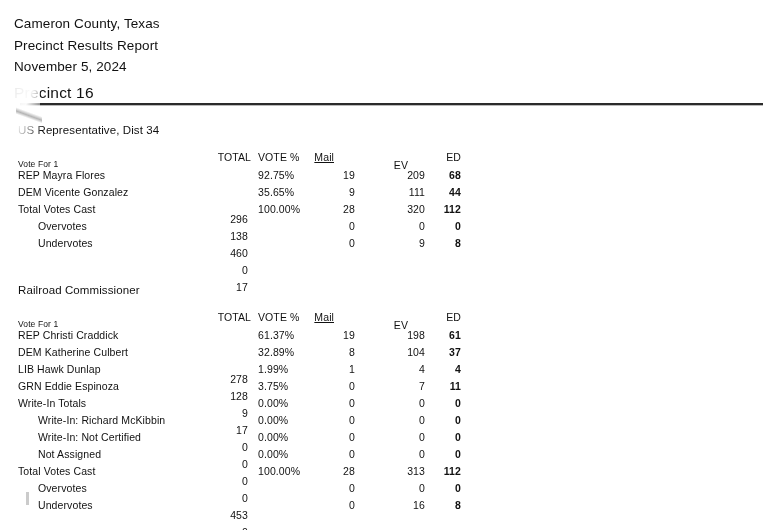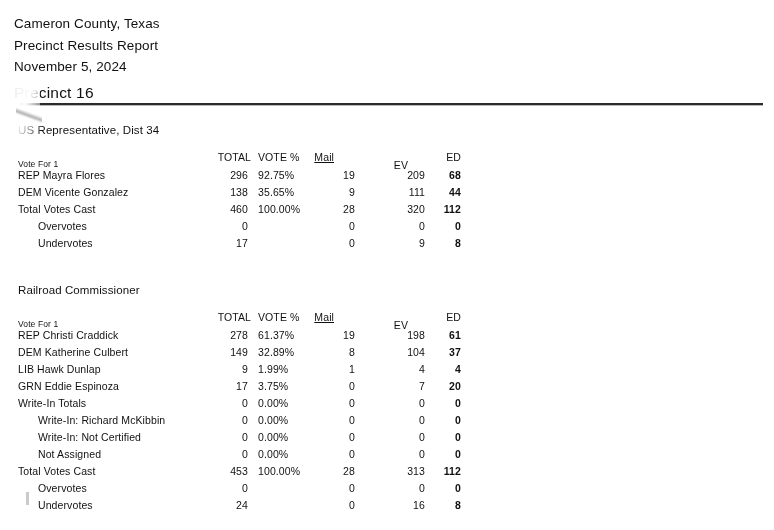--- a/index.html
+++ b/index.html
@@ -132,21 +132,21 @@
   .row .label.indent-0 { left: 18px; text-align: center; }
   .row .label.indent-1 { left: 38px; }
 
   .cell {
     position: absolute;
     top: 0;
     font-size: 10.5px;
     white-space: nowrap;
   }
   
-  .c-total  { right: 526px; }   
+  .c-total  { right: 526px; margin-top: 44px; }   
   .c-mail   { right: 419px; }   
   .c-ev     { right: 349px; }   
   .c-ed     { right: 313px; font-weight: bold; }   
   
   .c-pct    { left: 258px; }
 
   
   .h-total { right: 523px; }
   .h-pct   { left: 258px; }
   .h-mail  { right: 440px; text-decoration: underline; }
@@ -282,41 +282,41 @@
         <div class="row" style="top: 45px;">
           <div class="label indent-0">REP Christi Craddick</div>
           <div class="cell c-total">278</div>
           <div class="cell c-pct">61.37%</div>
           <div class="cell c-mail">19</div>
           <div class="cell c-ev">198</div>
           <div class="cell c-ed">61</div>
         </div>
         <div class="row" style="top: 62px;">
           <div class="label indent-0">DEM Katherine Culbert</div>
-          <div class="cell c-total">149</div>
+          <div class="cell c-total">128</div>
           <div class="cell c-pct">32.89%</div>
           <div class="cell c-mail">8</div>
           <div class="cell c-ev">104</div>
           <div class="cell c-ed">37</div>
         </div>
         <div class="row" style="top: 79px;">
           <div class="label indent-0">LIB Hawk Dunlap</div>
           <div class="cell c-total">9</div>
           <div class="cell c-pct">1.99%</div>
           <div class="cell c-mail">1</div>
           <div class="cell c-ev">4</div>
           <div class="cell c-ed">4</div>
         </div>
         <div class="row" style="top: 96px;">
           <div class="label indent-0">GRN Eddie Espinoza</div>
           <div class="cell c-total">17</div>
           <div class="cell c-pct">3.75%</div>
           <div class="cell c-mail">0</div>
           <div class="cell c-ev">7</div>
-          <div class="cell c-ed">20</div>
+          <div class="cell c-ed">11</div>
         </div>
         <div class="row" style="top: 113px;">
           <div class="label indent-0">Write-In Totals</div>
           <div class="cell c-total">0</div>
           <div class="cell c-pct">0.00%</div>
           <div class="cell c-mail">0</div>
           <div class="cell c-ev">0</div>
           <div class="cell c-ed">0</div>
         </div>
         <div class="row" style="top: 130px;">

